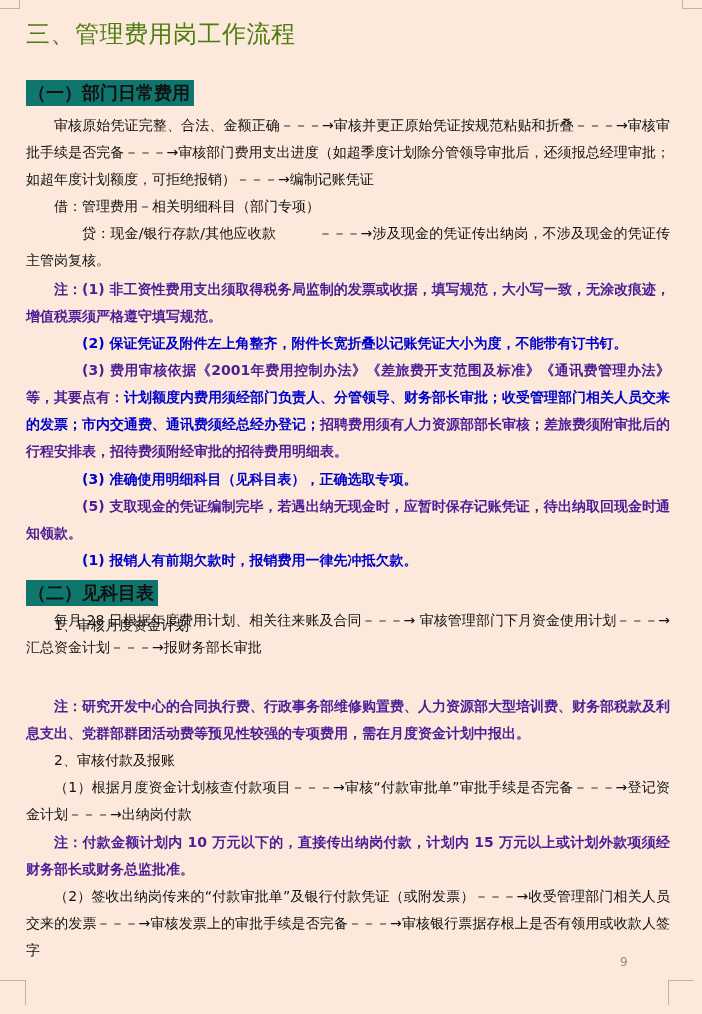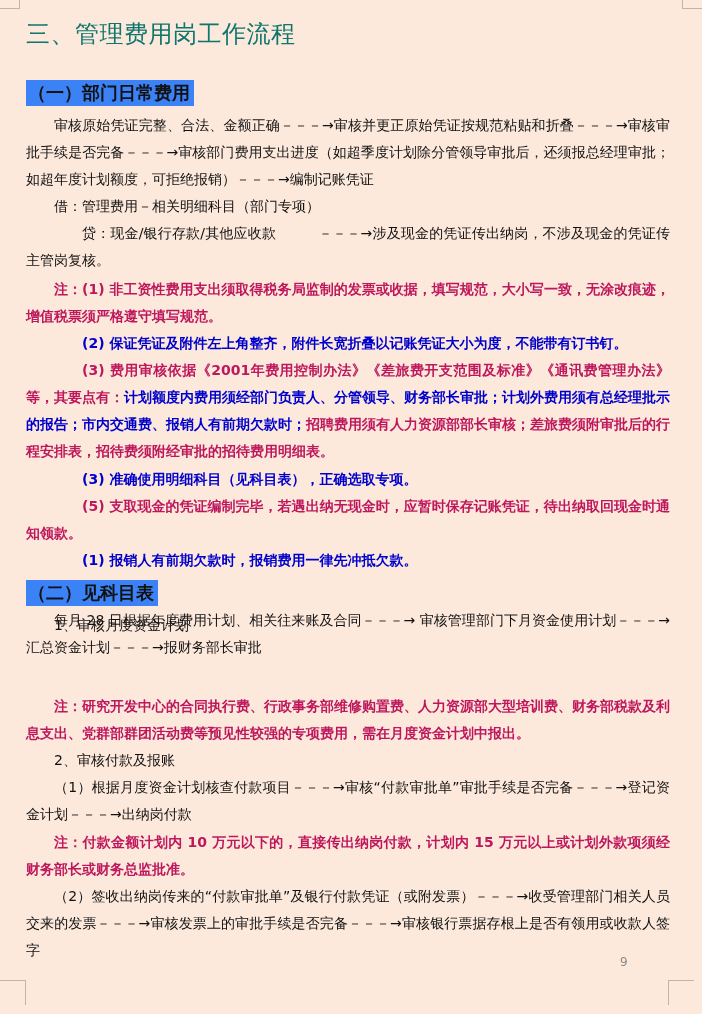--- a/index.html
+++ b/index.html
@@ -12,33 +12,33 @@
   }
   .corner { position: absolute; border-color: #bfb3aa; border-style: solid; width: 24px; height: 24px; }
   .c-tl { left: 0; top: 0; border-width: 0 1px 1px 0; width: 19px; height: 8px; }
   .c-tr { right: 0; top: 0; border-width: 0 0 1px 1px; width: 19px; height: 8px; }
   .c-bl { left: 0; top: 980px; border-width: 1px 1px 0 0; width: 25px; height: 24px; }
   .c-br { left: 668px; top: 980px; border-width: 1px 0 0 1px; width: 25px; height: 24px; }
 
   .page { position: absolute; left: 26px; top: 0; width: 646px; }
   .title {
     position: absolute; left: 0; top: 18px;
-    font-size: 24px; color: #0f766e; letter-spacing: 0.5px; white-space: nowrap;
+    font-size: 24px; color: #4d7c0f; letter-spacing: 0.5px; white-space: nowrap;
   }
   .section-head {
     position: absolute; left: 0;
-    background: #3b82f6; font-weight: bold; font-size: 18px;
+    background: #0f766e; font-weight: bold; font-size: 18px;
     padding: 0 4px 0 2px; line-height: 26px; white-space: nowrap;
   }
   .para {
     position: absolute; left: 0; width: 644px;
     font-size: 14px; line-height: 27px;
     text-align: justify; text-indent: 28px;
   }
-  .red { color: #be185d; font-weight: bold; }
+  .red { color: #4c1d95; font-weight: bold; }
   .blue { color: #0000cc; font-weight: bold; }
   .indent-deep { text-indent: 56px; }
   .pageno {
     position: absolute; left: 620px; top: 955px;
     font-size: 12px; color: #8a8a8a;
   }
 </style>
 </head>
 <body>
 
@@ -56,21 +56,21 @@
   <div class="para" style="top:112px">审核原始凭证完整、合法、金额正确－－－→审核并更正原始凭证按规范粘贴和折叠－－－→审核审批手续是否完备－－－→审核部门费用支出进度（如超季度计划除分管领导审批后，还须报总经理审批；如超年度计划额度，可拒绝报销）－－－→编制记账凭证</div>
 
   <div class="para" style="top:193px">借：管理费用－相关明细科目（部门专项）</div>
 
   <div class="para indent-deep" style="top:220px">贷：现金/银行存款/其他应收款　　　－－－→涉及现金的凭证传出纳岗，不涉及现金的凭证传主管岗复核。</div>
 
   <div class="para red" style="top:276px">注：(1) 非工资性费用支出须取得税务局监制的发票或收据，填写规范，大小写一致，无涂改痕迹，增值税票须严格遵守填写规范。</div>
 
   <div class="para blue indent-deep" style="top:330px">(2) 保证凭证及附件左上角整齐，附件长宽折叠以记账凭证大小为度，不能带有订书钉。</div>
 
-  <div class="para indent-deep" style="top:357px"><span class="red">(3) 费用审核依据《2001年费用控制办法》《差旅费开支范围及标准》《通讯费管理办法》等，其要点有：</span><span class="blue">计划额度内费用须经部门负责人、分管领导、财务部长审批；计划外费用须有总经理批示的报告；市内交通费、报销人有前期欠款时；</span><span class="red">招聘费用须有人力资源部部长审核；差旅费须附审批后的行程安排表，招待费须附经审批的招待费用明细表。</span></div>
+  <div class="para indent-deep" style="top:357px"><span class="red">(3) 费用审核依据《2001年费用控制办法》《差旅费开支范围及标准》《通讯费管理办法》等，其要点有：</span><span class="blue">计划额度内费用须经部门负责人、分管领导、财务部长审批；收受管理部门相关人员交来的发票；市内交通费、通讯费须经总经办登记；</span><span class="red">招聘费用须有人力资源部部长审核；差旅费须附审批后的行程安排表，招待费须附经审批的招待费用明细表。</span></div>
 
   <div class="para blue indent-deep" style="top:466px">(3) 准确使用明细科目（见科目表），正确选取专项。</div>
 
   <div class="para red indent-deep" style="top:493px">(5) 支取现金的凭证编制完毕，若遇出纳无现金时，应暂时保存记账凭证，待出纳取回现金时通知领款。</div>
 
   <div class="para blue indent-deep" style="top:547px">(1) 报销人有前期欠款时，报销费用一律先冲抵欠款。</div>
 
   <div class="section-head" style="top:580px">（二）见科目表</div>
 
   <div class="para" style="top:612px">1、审核月度资金计划</div>

